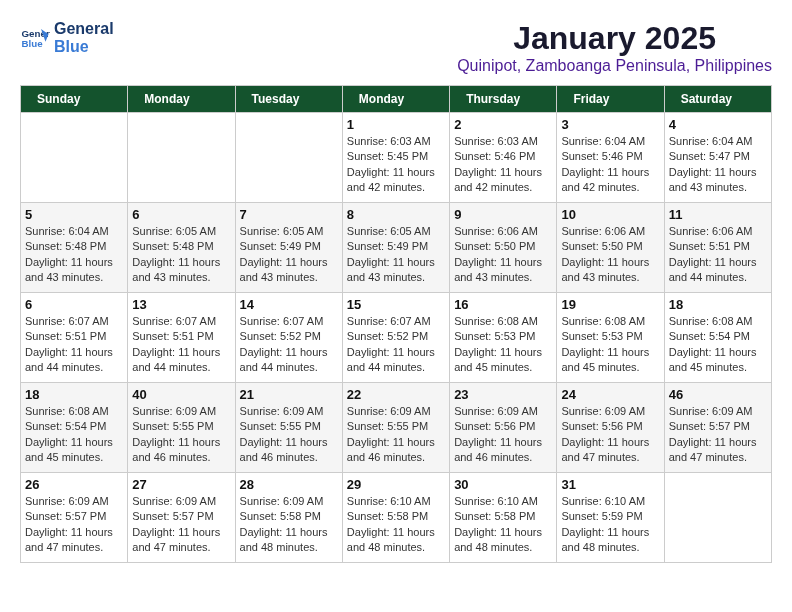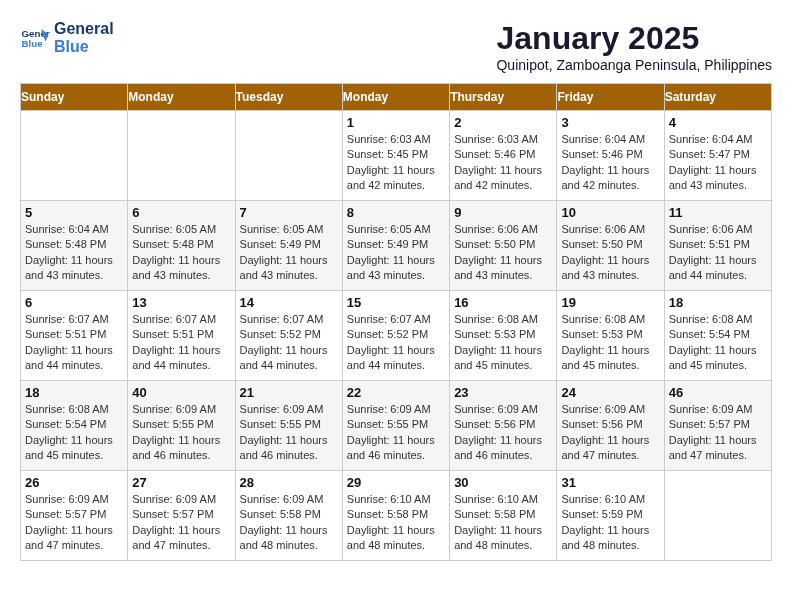--- a/index.html
+++ b/index.html
@@ -19,40 +19,40 @@
     .logo {
       display: flex;
       align-items: center;
       gap: 4px;
     }
     .logo-icon {
       width: 30px;
       height: 30px;
     }
     .title-area {
-      text-align: left;
+      text-align: center;
     }
     .month-year {
       font-size: 32px;
       font-weight: bold;
       color: #1a1a2e;
     }
     .location {
-      font-size: 14px;
-      color: #0f172a;
+      font-size: 16px;
+      color: #4c1d95;
     }
     .calendar-table {
       width: 100%;
       border-collapse: collapse;
       font-size: 11px;
     }
     .calendar-table th {
-      background-color: #a16207;
+      background-color: #14532d;
       color: #fff;
-      padding: 6px 0;
+      padding: 6px 16px;
       text-align: left;
       font-size: 12px;
       border: 1px solid #ccc;
     }
     .calendar-table td {
       border: 1px solid #ccc;
       vertical-align: top;
       padding: 4px;
       height: 90px;
       width: calc(100% / 7);

